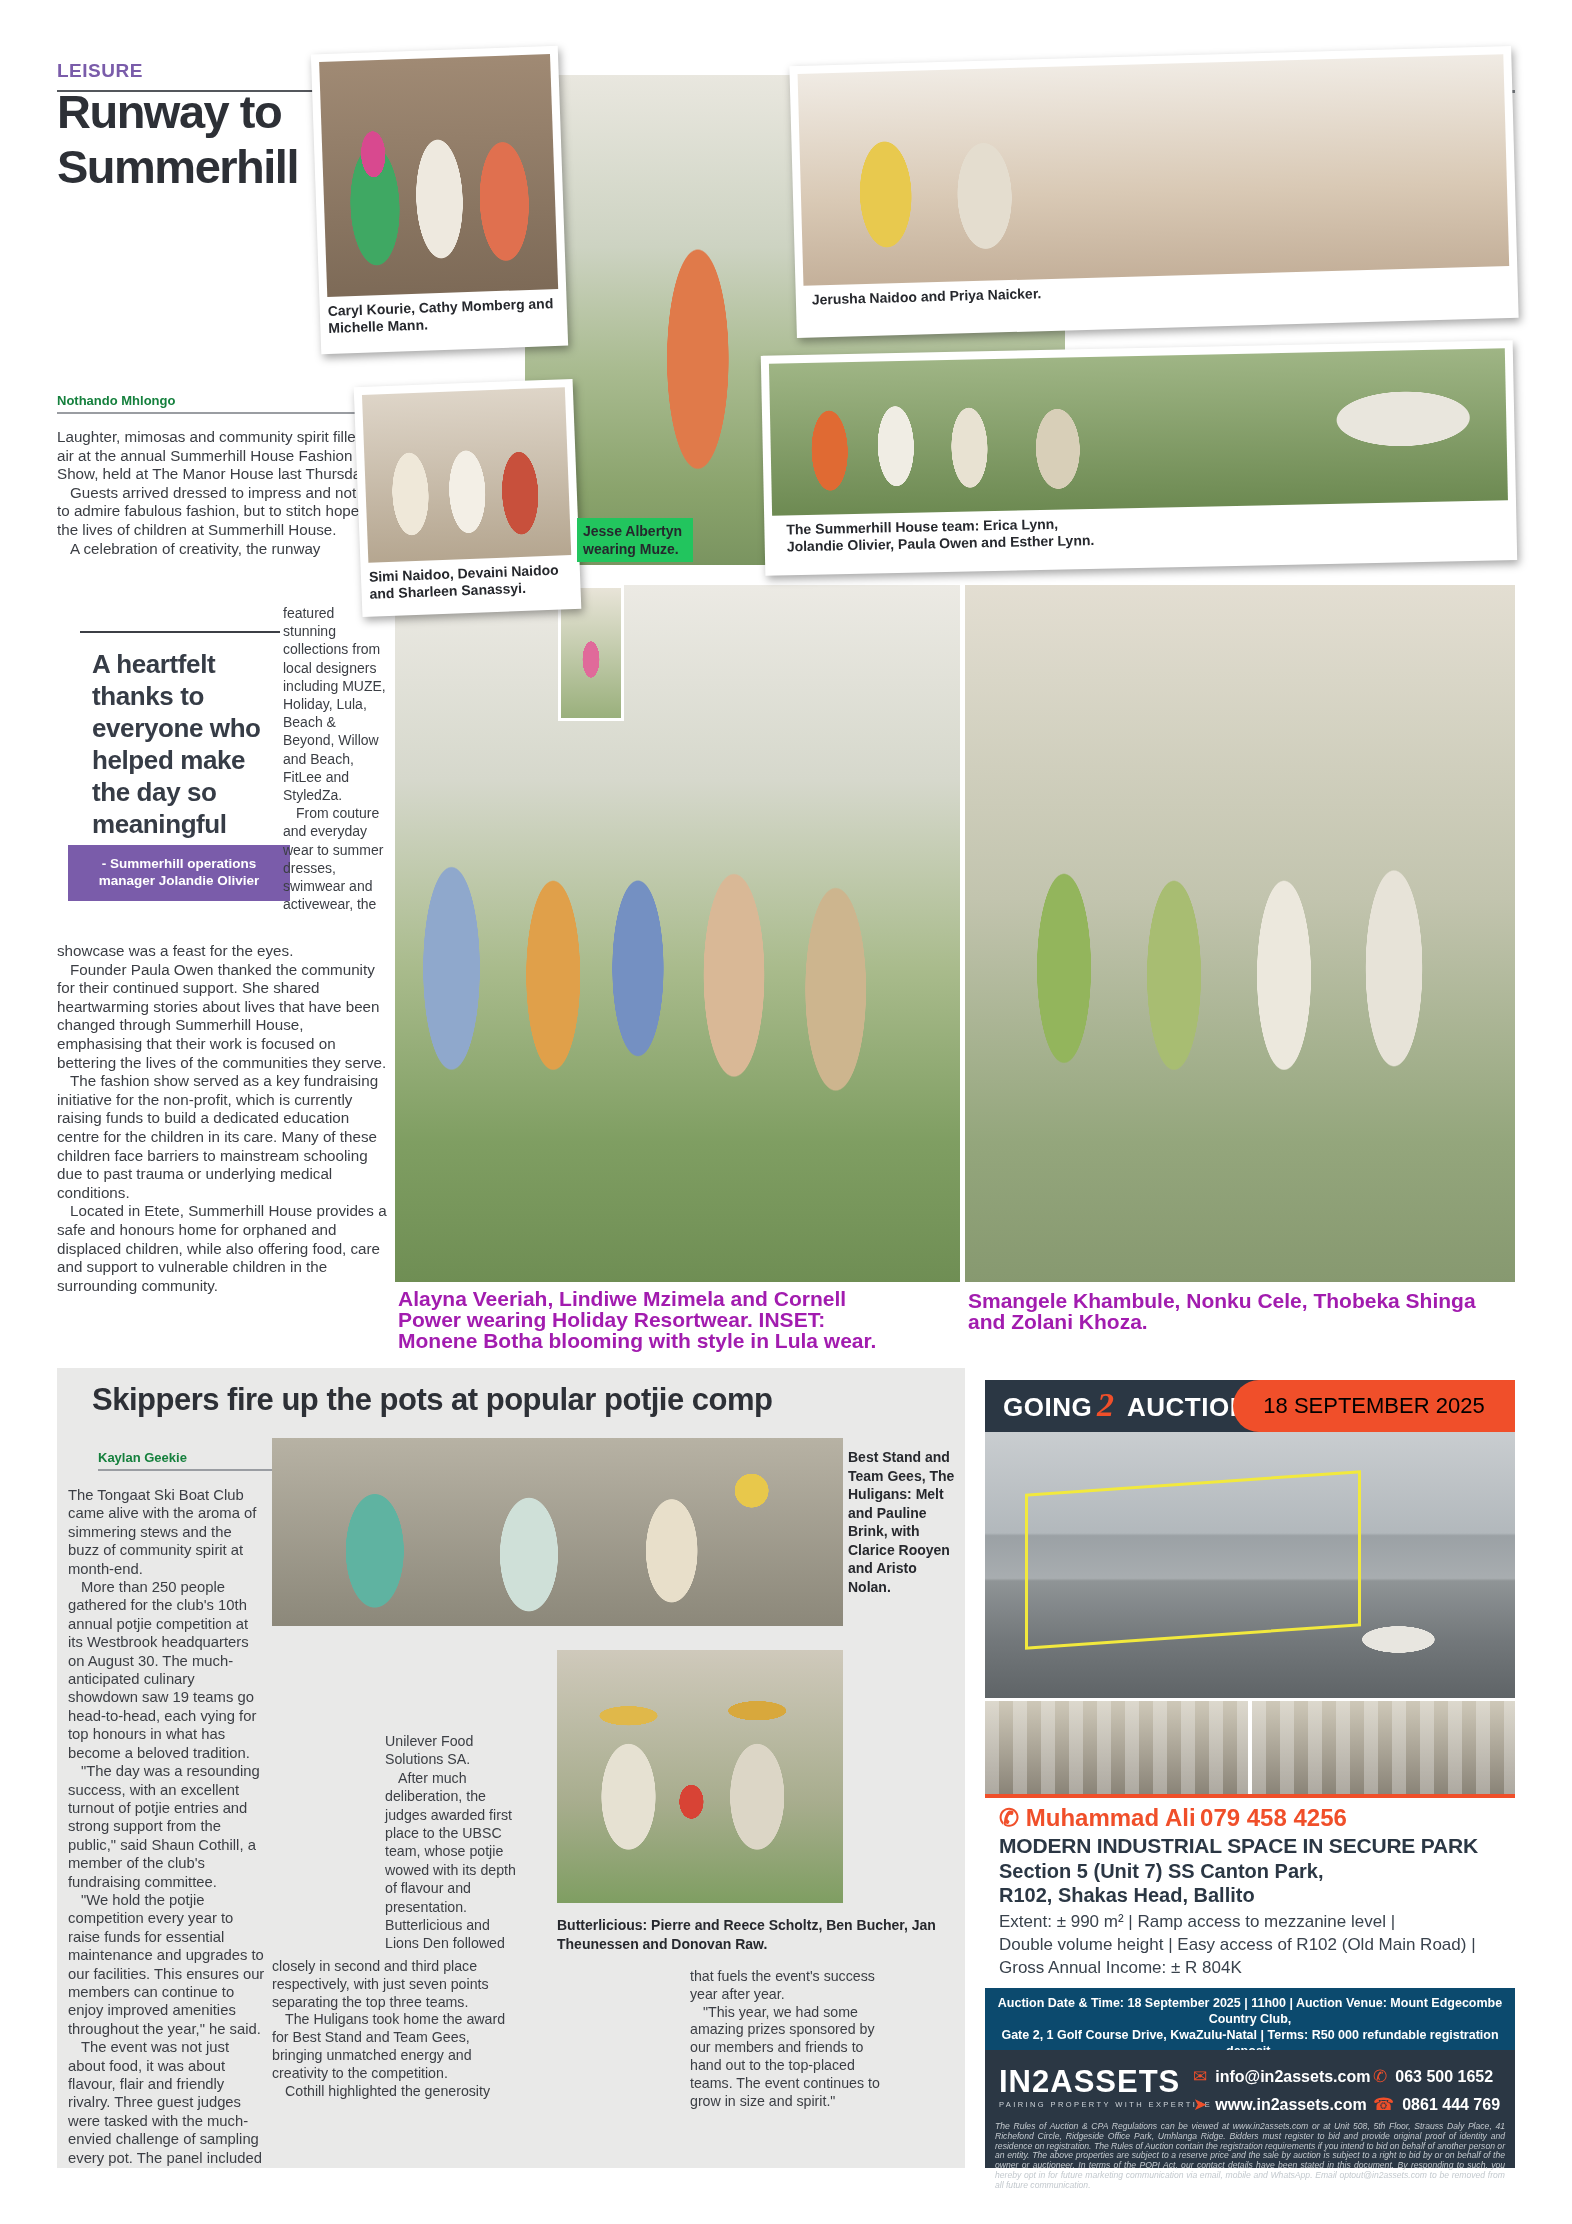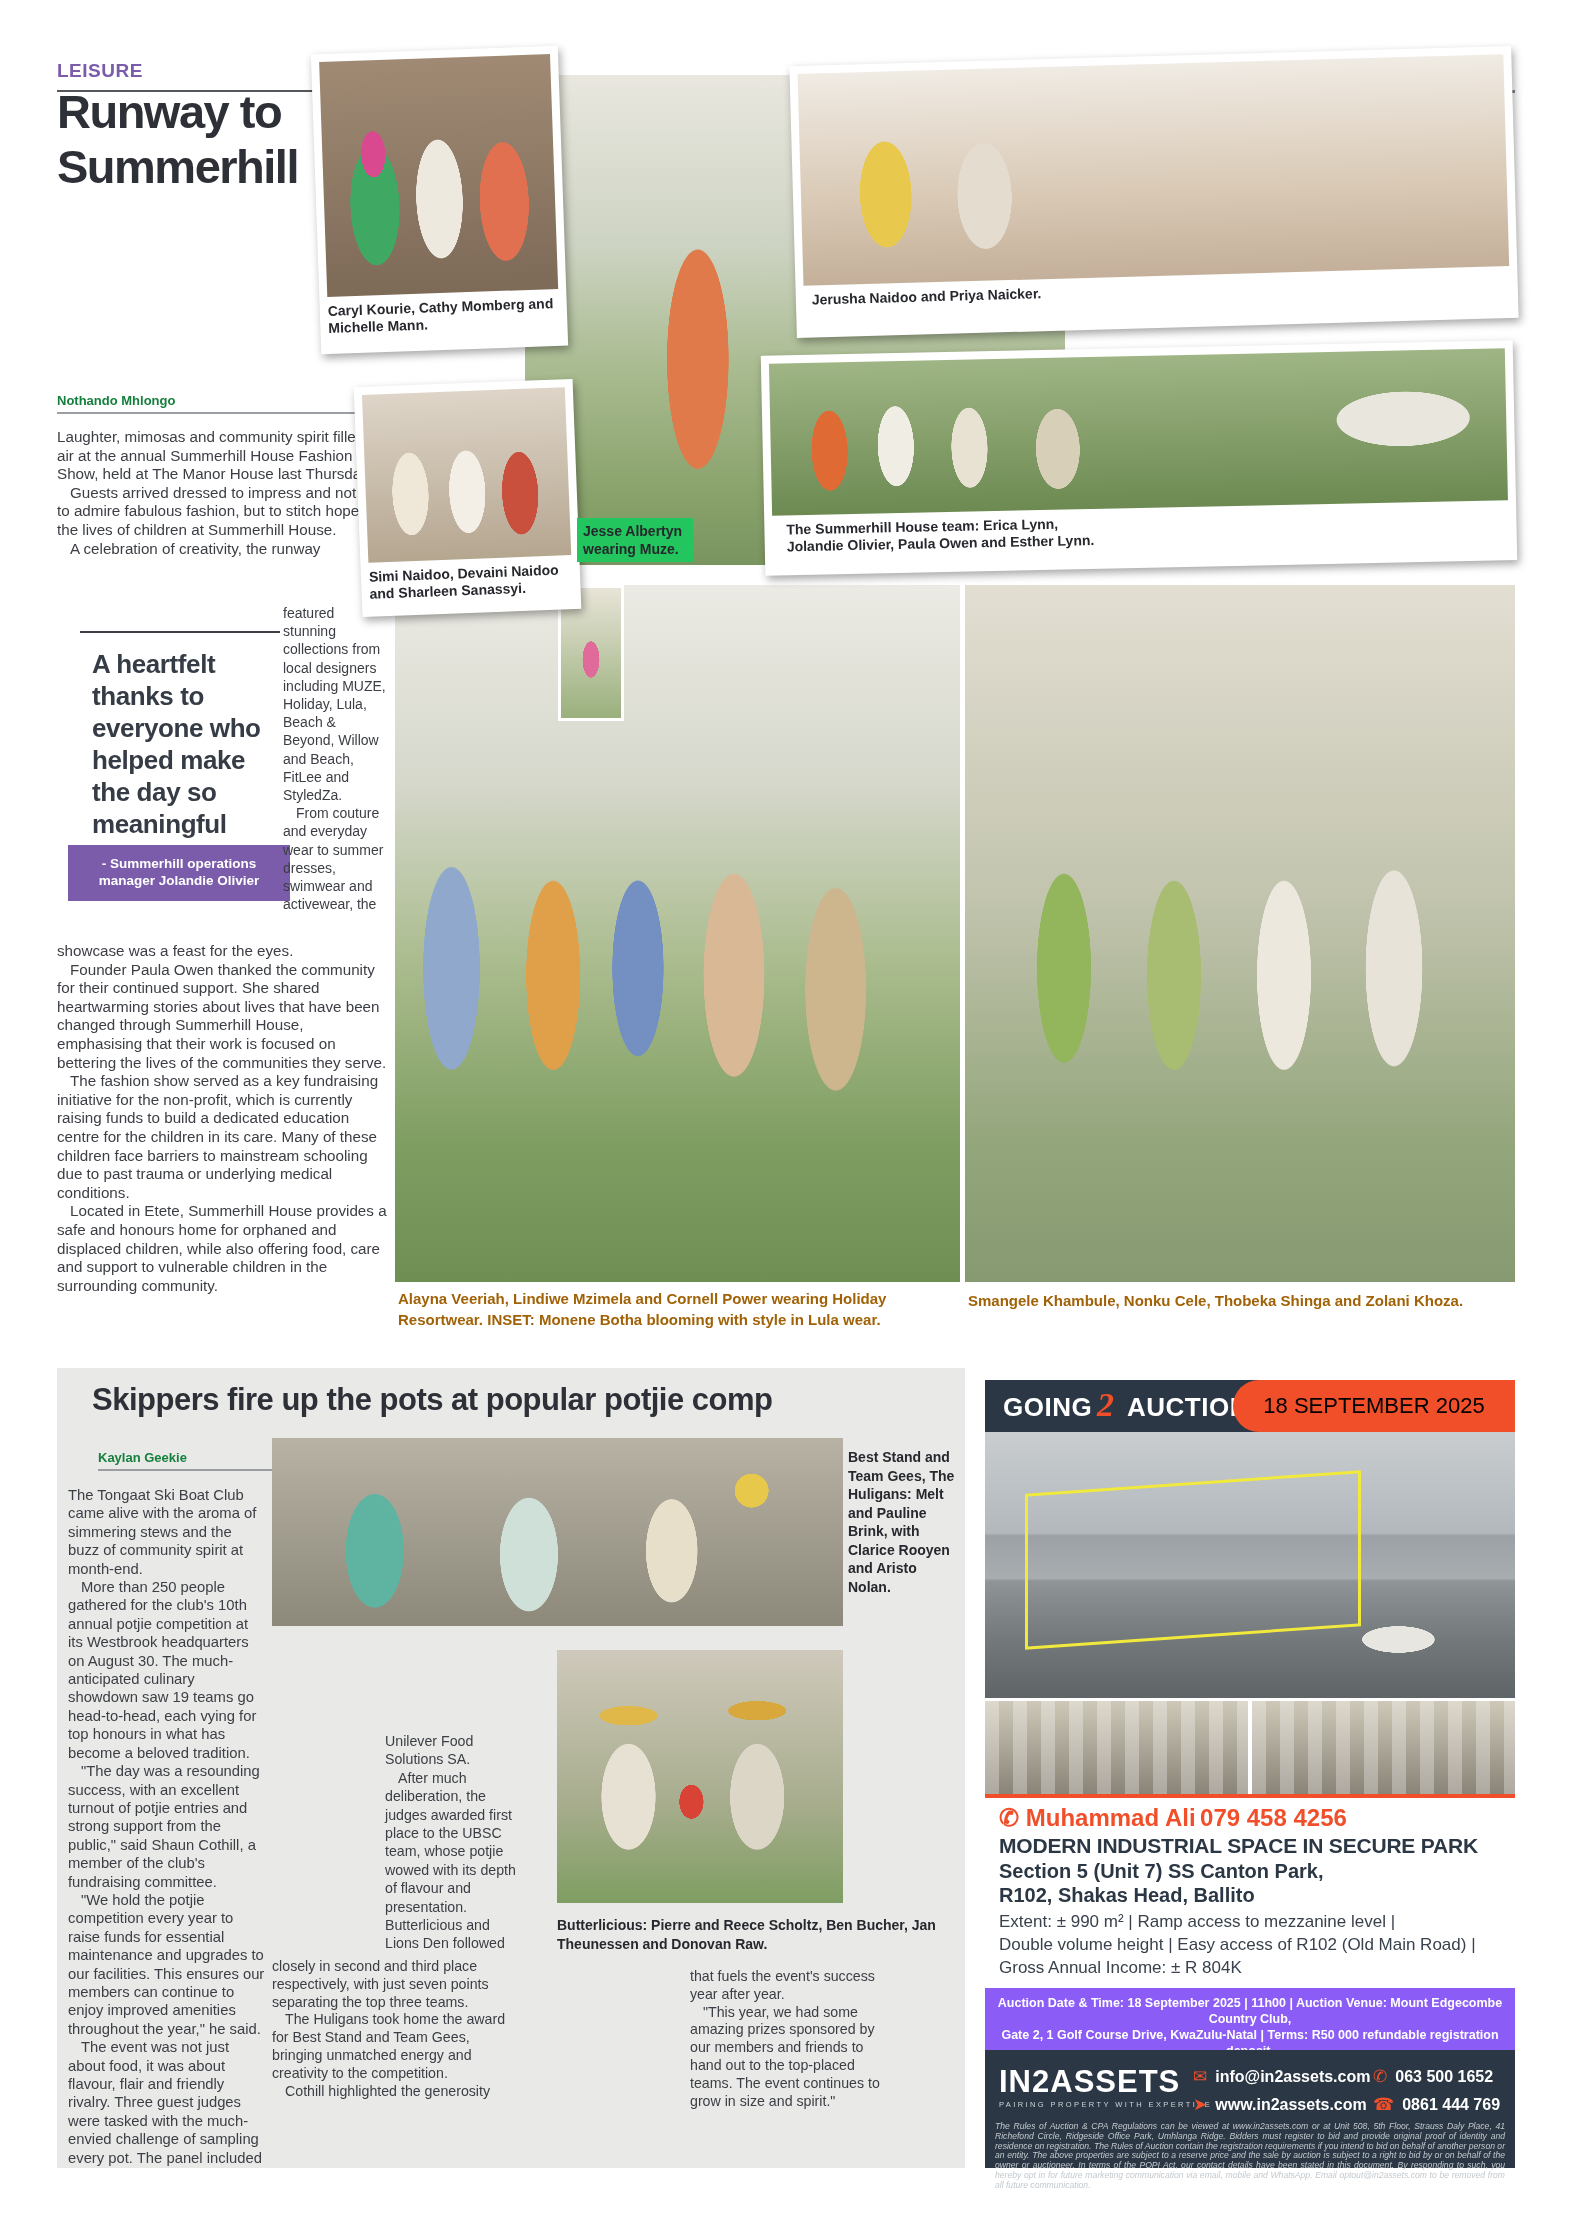--- a/index.html
+++ b/index.html
@@ -22,21 +22,21 @@
   .byline { font-size:13px; font-weight:bold; color:#15803d; }
   .byline-rule { height:1.5px; background:#9a9da2; }
   .body-txt { font-size:15.2px; line-height:18.6px; color:#3b3e44; }
   .body-txt p { margin:0; }
   .body-txt p.ind { text-indent:13px; }
   .wrap-col { font-size:14px; line-height:18.2px; }
   .pq-rule { height:2px; background:#3c3f45; }
   .pq-text { font-size:26px; line-height:32px; font-weight:bold; letter-spacing:-.4px; color:#363c46; }
   .pq-attr-box { background:#7a5caa; color:#ffffff; text-align:center; }
   .pq-attr { font-size:13.5px; line-height:17px; font-weight:bold; width:204px; margin:10px auto 0; }
-  .photo-cap { font-size:15px; line-height:21px; font-weight:bold; color:#a16207; }
+  .photo-cap { font-size:21px; line-height:21px; font-weight:bold; color:#a21caf; }
 
   
   .pol { position:absolute; background:#ffffff; box-sizing:border-box; padding:8px;
          box-shadow:2px 4px 9px rgba(0,0,0,.35); }
   .pol .img { width:100%; }
   .pcap { font-size:14px; line-height:17px; font-weight:bold; color:#26282d; padding-top:6px; }
   .ph { position:absolute; overflow:hidden; }
 
   .bg-garden { background:
     radial-gradient(ellipse 45px 160px at 32% 58%, #e07a4a 0%, #e07a4a 68%, rgba(224,122,74,0) 69%),
@@ -112,21 +112,21 @@
     radial-gradient(ellipse 60px 22px at 78% 78%, #e8e6e0 0%, #e8e6e0 60%, rgba(232,230,224,0) 61%),
     linear-gradient(180deg,#c9cdd0 0%,#b2b8bc 38%,#9ba1a5 39%,#a8adb0 55%,#8f9496 56%,#73787b 78%,#5f6467 100%); }
   .outline-yellow { border:3px solid #f2e93d; }
   .bg-warehouse { background:
     repeating-linear-gradient(90deg, rgba(255,255,255,.30) 0 14px, rgba(0,0,0,0) 14px 28px),
     linear-gradient(180deg,#cec8b8 0%,#8a8478 100%); }
   .ad-contact { font-size:24px; font-weight:bold; color:#f04f2a; }
   .ad-title { font-size:21px; font-weight:bold; color:#2b3744; letter-spacing:-.2px; }
   .ad-addr { font-size:20px; font-weight:bold; color:#2b3744; }
   .ad-feat { font-size:17px; line-height:23px; color:#39424c; }
-  .ad-banner { background:#8b5cf6; color:#ffffff; text-align:center; }
+  .ad-banner { background:#0c4a6e; color:#ffffff; text-align:center; }
   .ad-banner div { font-size:12.5px; line-height:16px; font-weight:bold; }
   .ad-footer { background:#2b3744; color:#ffffff; }
   .brand { font-size:31px; font-weight:bold; letter-spacing:1px; color:#ffffff; }
   .brand-tag { font-size:7.5px; letter-spacing:2.4px; color:#cdd3d8; }
   .ad-link { font-size:16px; font-weight:bold; color:#ffffff; }
   .ad-ic { color:#f04f2a; font-size:17px; margin-right:8px; }
   .fine-print { font-size:8.6px; line-height:9.8px; font-style:italic; color:#c3c9ce; text-align:justify; }
 </style>
 </head>
 <body>

